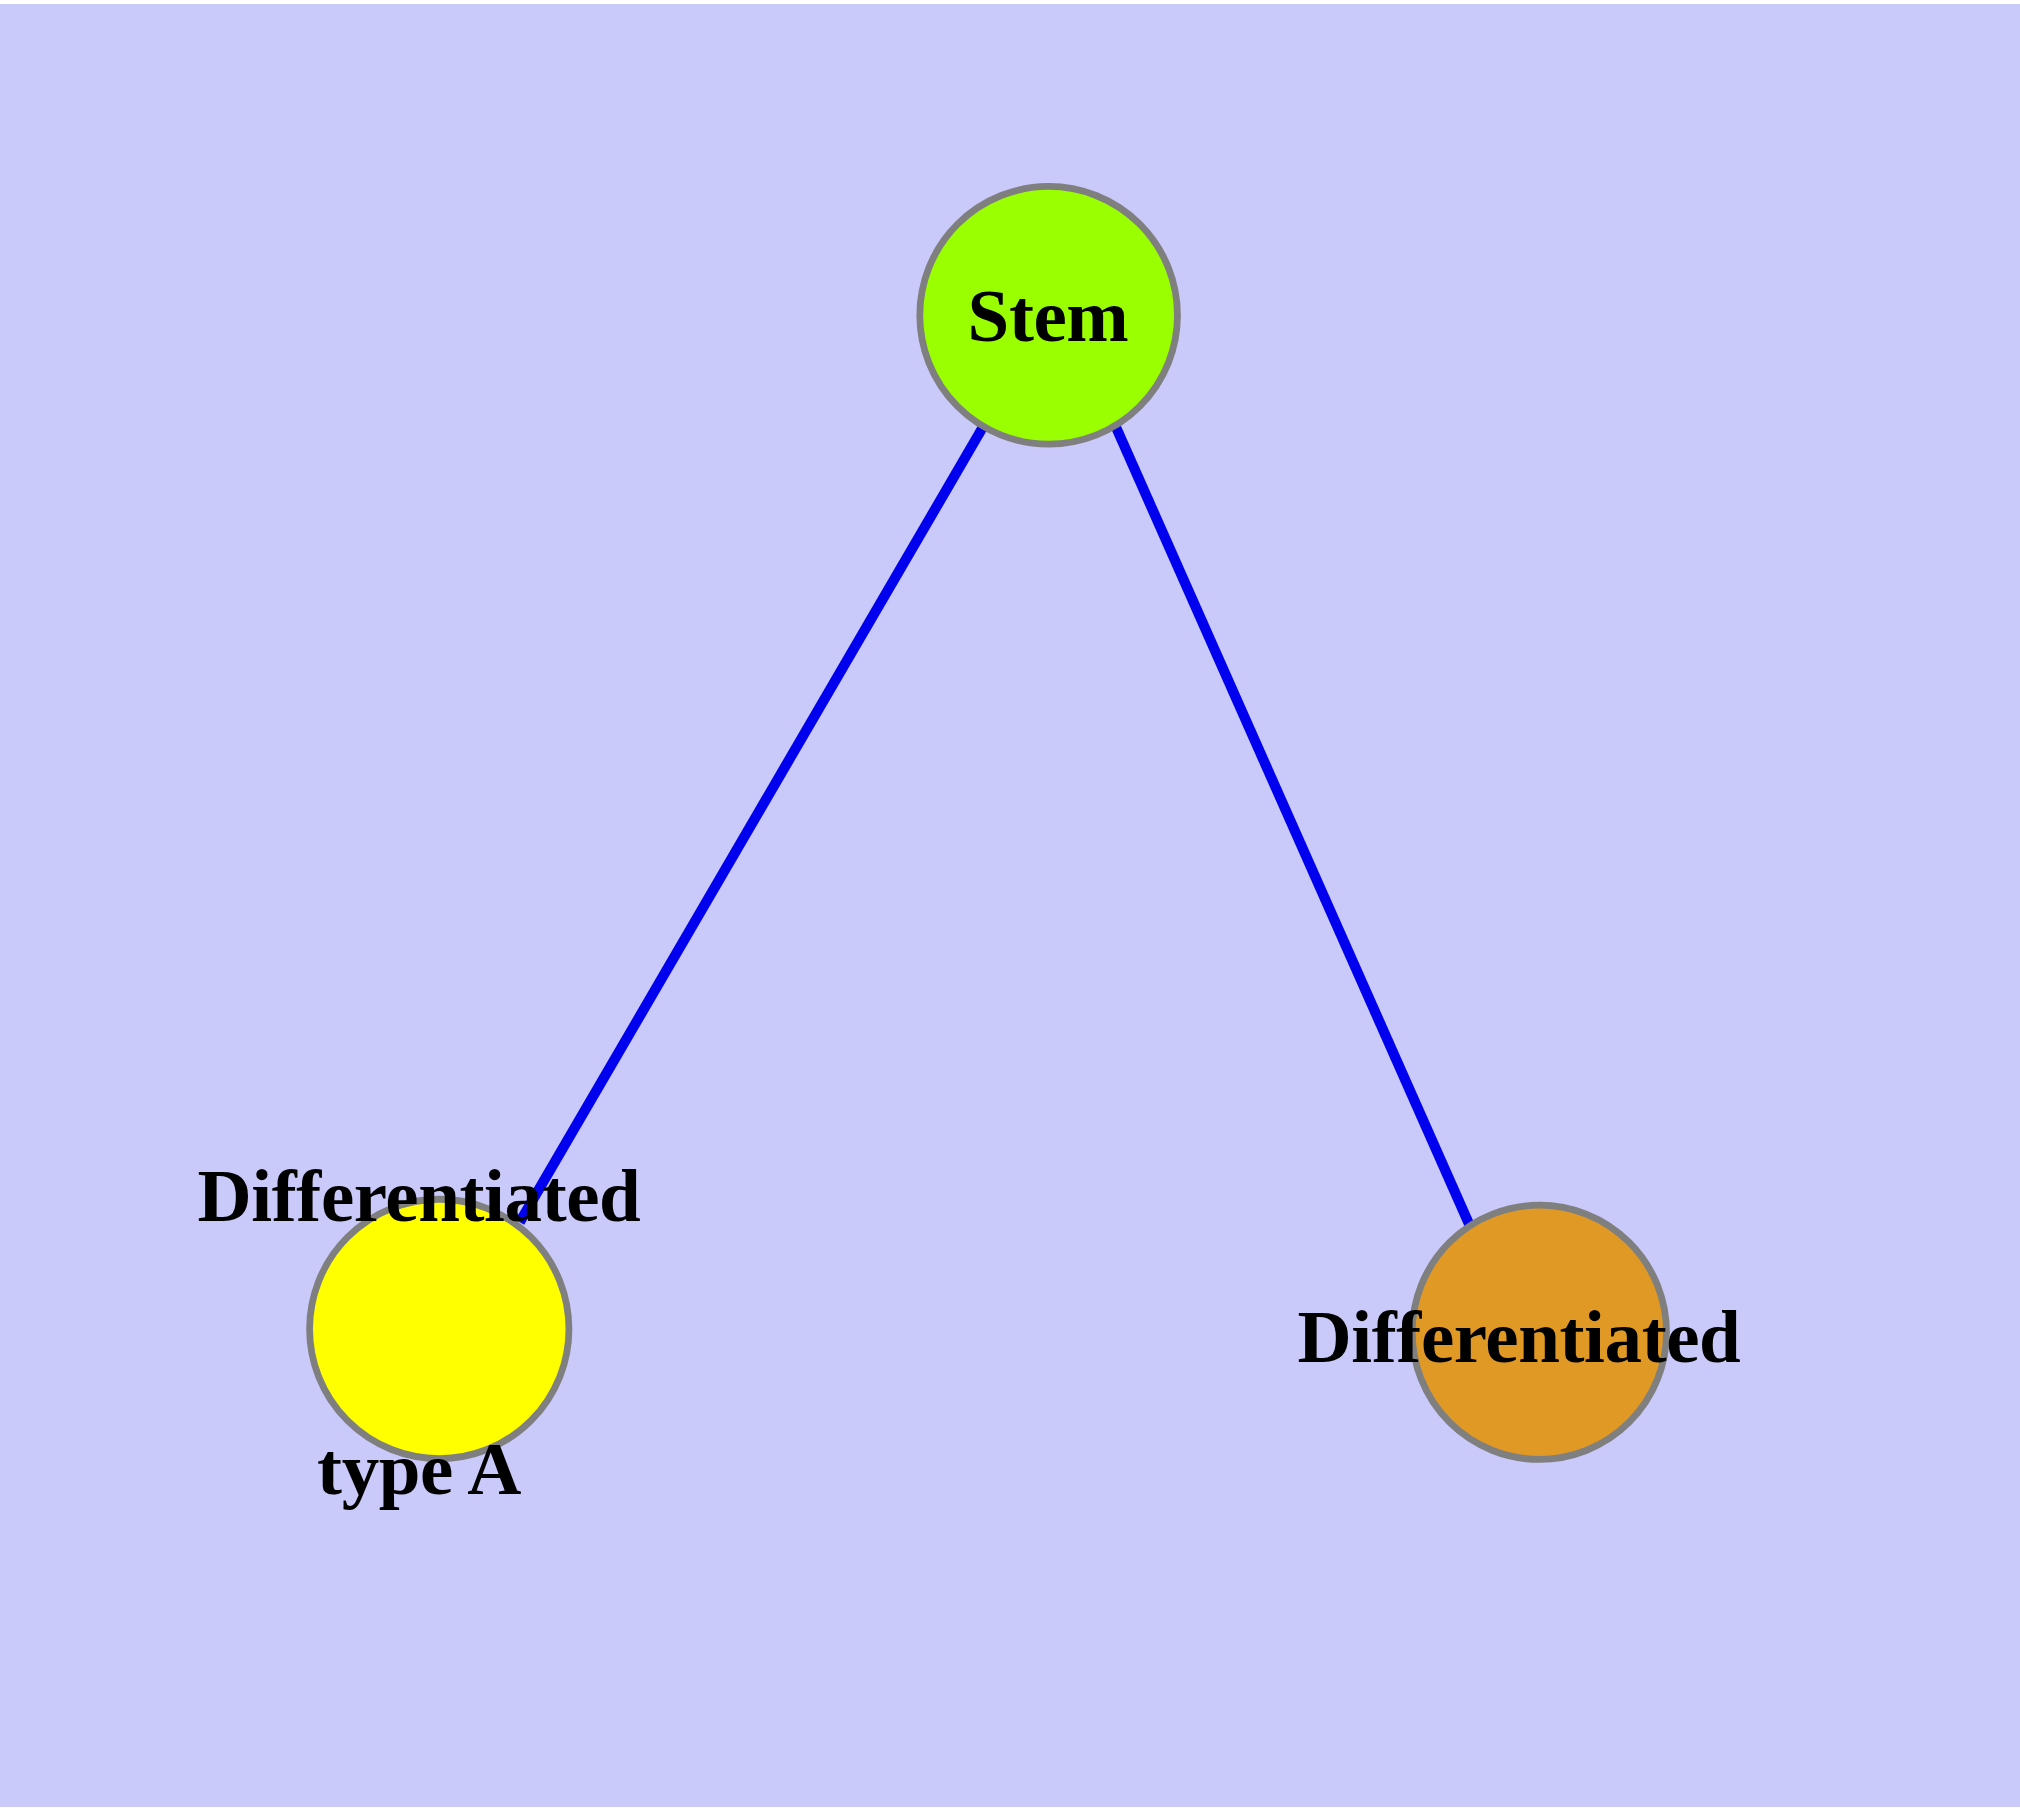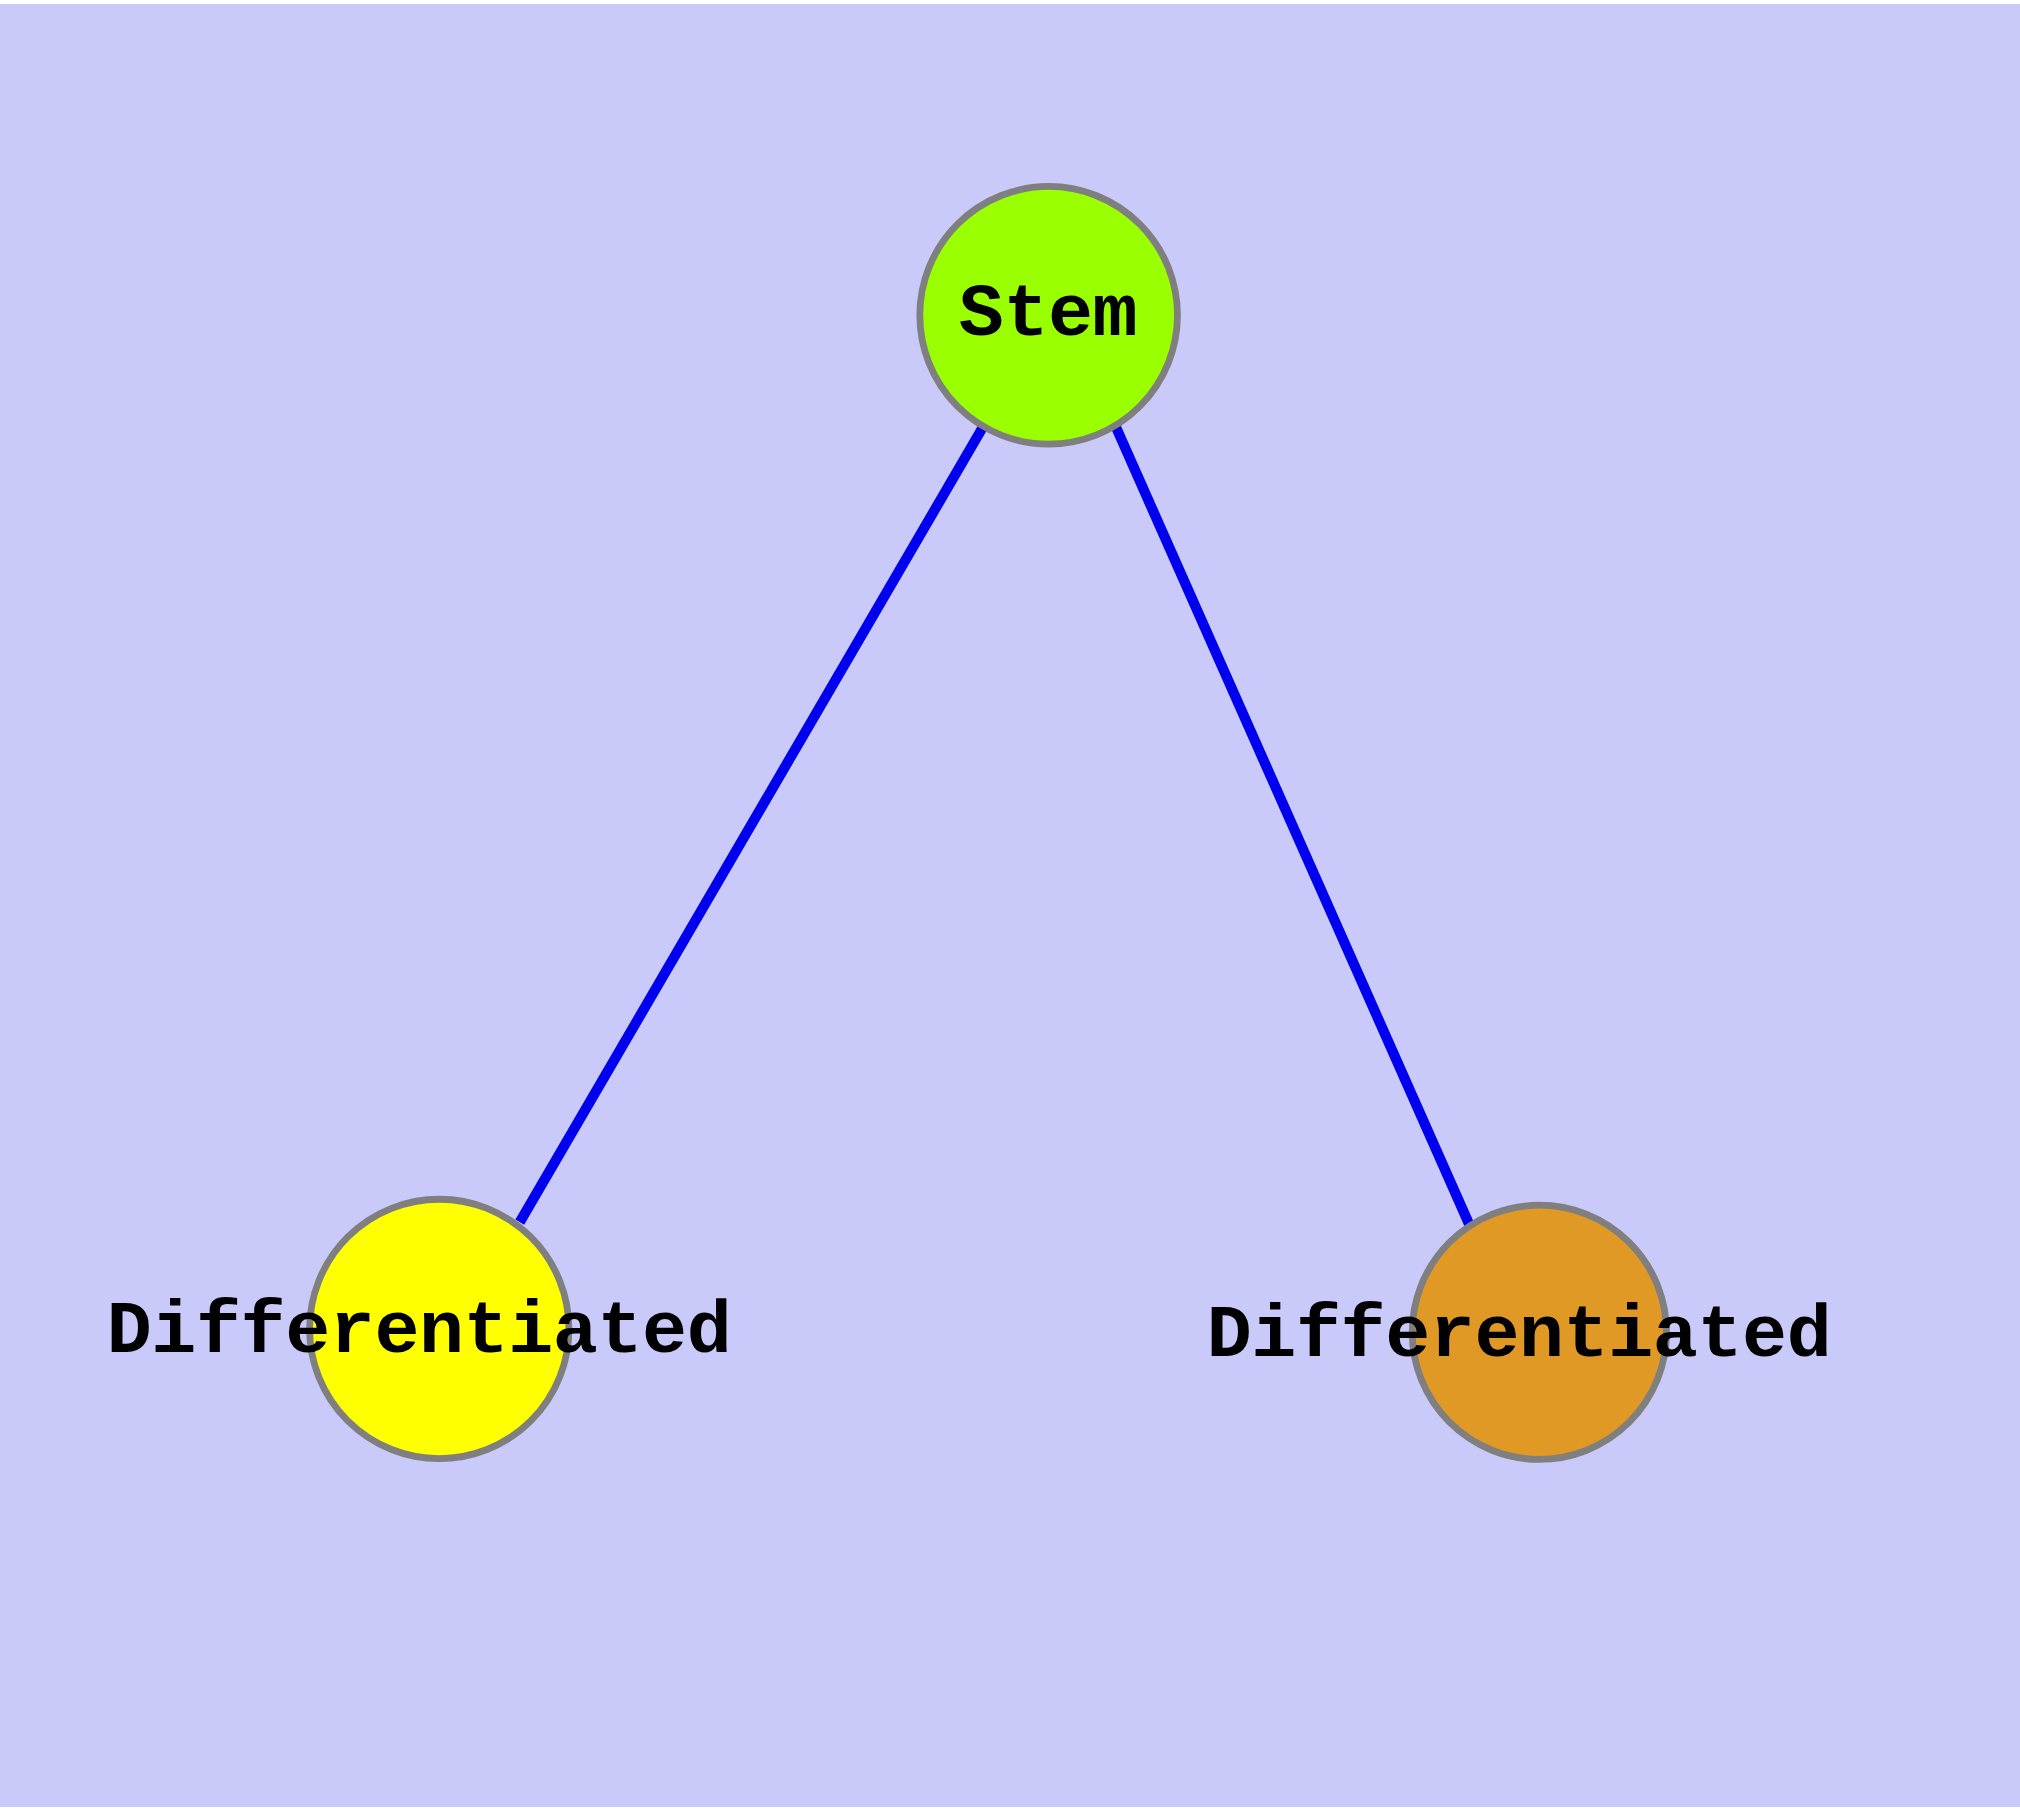--- a/index.html
+++ b/index.html
@@ -26,21 +26,21 @@
   #graph-svg {
     position: absolute;
     left: 0;
     top: 0;
     width: 2021px;
     height: 1812px;
   }
   .node-label {
     position: absolute;
     color: #000000;
-    font-family: Liberation Mono, monospace;
+    font-family: Liberation Serif, serif;
     font-weight: bold;
     font-size: 75px;
     line-height: 91px;
     text-align: center;
     white-space: pre;
     letter-spacing: -0.4px;
     pointer-events: none;
     transform: translate(-50%, -50%);
   }
   .node-circle {
@@ -68,20 +68,21 @@
       <circle class="node-circle" stroke="#7f7f7f" stroke-width="8" cx="1816" cy="1572" r="150" fill="#e09925"></circle>
     </g>
   </svg>
 
   <div class="node-label" style="left: 1048px; top: 315px; color: rgb(0, 0, 0); font-size: 75px;">
     <div>Stem</div>
   </div>
 
   <div class="node-label" style="left: 419px; top: 1332px; color: rgb(0, 0, 0); font-size: 75px;">
     <div>Differentiated</div>
+    <div>type A</div>
   </div>
 
   <div class="node-label" style="left: 1519px; top: 1336px; color: rgb(0, 0, 0); font-size: 75px;">
     <div>Differentiated</div>
   </div>
 
 </div>
 
 
 </body></html>

